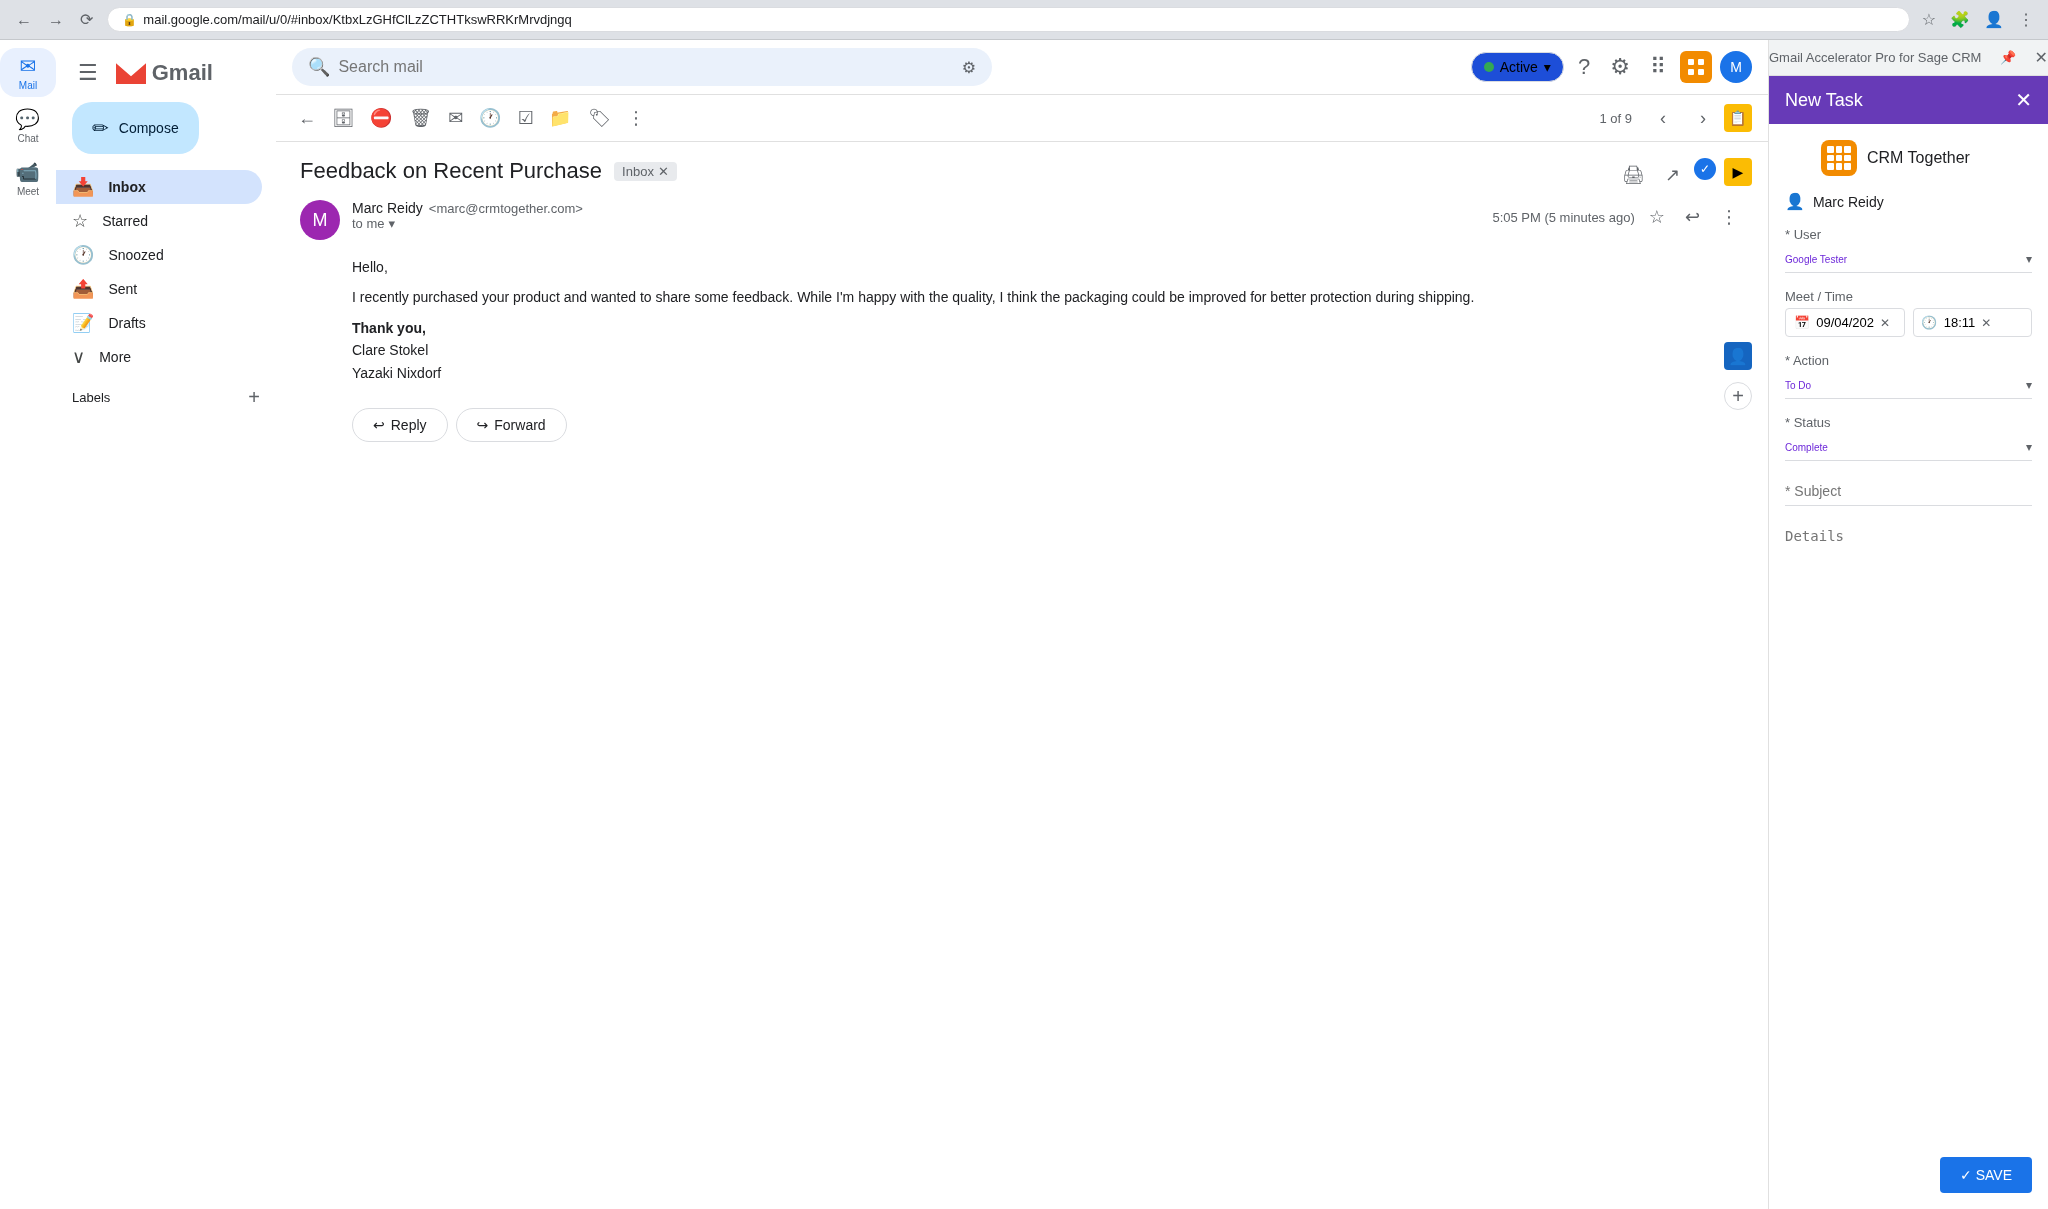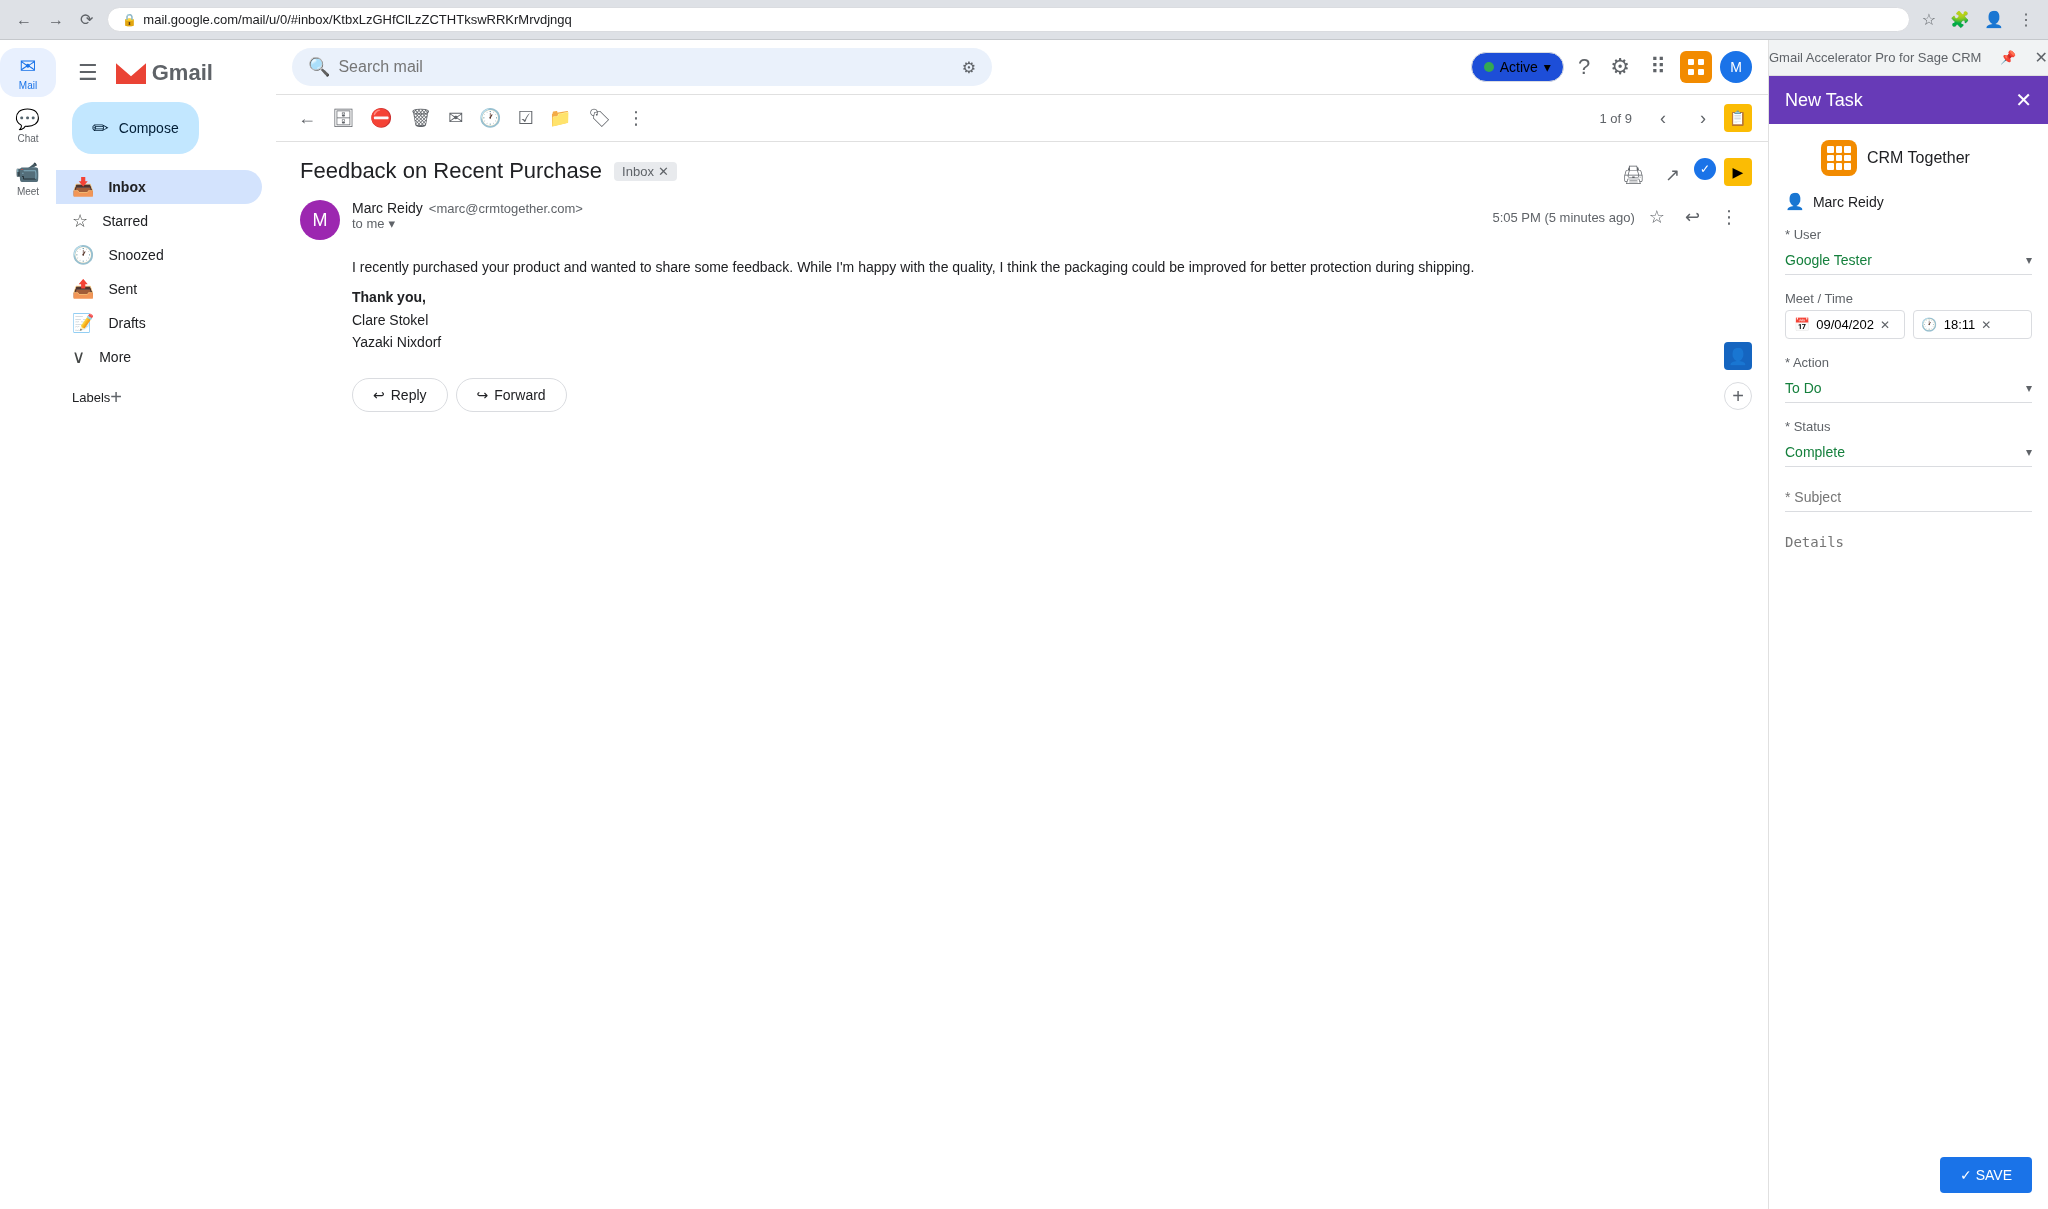--- a/index.html
+++ b/index.html
@@ -233,21 +233,21 @@
       font-size: 14px; color: #202124; margin-bottom: 16px;
     }
     .contact-icon { color: #5f6368; font-size: 16px; }
     .form-group { margin-bottom: 16px; }
     .form-label { font-size: 13px; color: #5f6368; margin-bottom: 4px; }
     .form-select-row {
       display: flex; align-items: center; justify-content: space-between;
       border-bottom: 1px solid #dadce0; padding: 6px 0;
       cursor: pointer;
     }
-    .form-select-val { font-size: 14px; color: #15803d; }
+    .form-select-val { font-size: 10px; color: #6d28d9; }
     .chevron { color: #5f6368; font-size: 12px; }
     .datetime-row { display: flex; gap: 8px; margin-bottom: 16px; }
     .date-field, .time-field {
       display: flex; align-items: center; gap: 6px;
       border: 1px solid #dadce0; border-radius: 4px;
       padding: 6px 8px; font-size: 13px; flex: 1;
     }
     .date-x { cursor: pointer; color: #5f6368; font-size: 12px; }
     .subject-field {
       width: 100%; border: none; border-bottom: 1px solid #dadce0;
@@ -357,21 +357,21 @@
       <span>Sent</span>
     </div>
     <div class="sidebar-item">
       <span class="icon">📝</span>
       <span>Drafts</span>
     </div>
     <div class="sidebar-item">
       <span class="icon">∨</span>
       <span>More</span>
     </div>
-    <div style="padding: 12px 16px; display:flex; align-items:center; ">
+    <div style="padding: 12px 16px; display:flex; align-items:center; justify-content:space-between;">
       <span style="font-size:13px;font-weight:500;color:#202124;">Labels</span>
       <button style="background:none;border:none;cursor:pointer;font-size:20px;color:#5f6368;">+</button>
     </div>
   </div>
 
   <div class="gmail-main">
 
     <div style="display:flex;align-items:center;padding:8px 16px;gap:12px;border-bottom:1px solid #e0e0e0;">
       <div class="search-bar">
         <span style="color:#5f6368;font-size:18px;">🔍</span>
@@ -456,20 +456,21 @@
         </div>
         <div class="email-meta">
           <span>5:05 PM (5 minutes ago)</span>
           <button class="toolbar-btn">☆</button>
           <button class="toolbar-btn">↩</button>
           <button class="toolbar-btn">⋮</button>
         </div>
       </div>
 
       <div class="email-body">
+        <p>Hello,</p>
         <p style="margin-top:8px;">I recently purchased your product and wanted to share some feedback. While I'm happy with the quality, I think the packaging could be improved for better protection during shipping.</p>
         <p style="margin-top:8px;font-weight:bold;">Thank you,</p>
         <p>Clare Stokel</p>
         <p>Yazaki Nixdorf</p>
       </div>
 
       <div style="position:absolute;right:16px;top:200px;display:flex;flex-direction:column;gap:8px;">
         <div style="width:28px;height:28px;background:#1565c0;border-radius:4px;display:flex;align-items:center;justify-content:center;cursor:pointer;">
           <span style="color:white;font-size:16px;">👤</span>
         </div>

